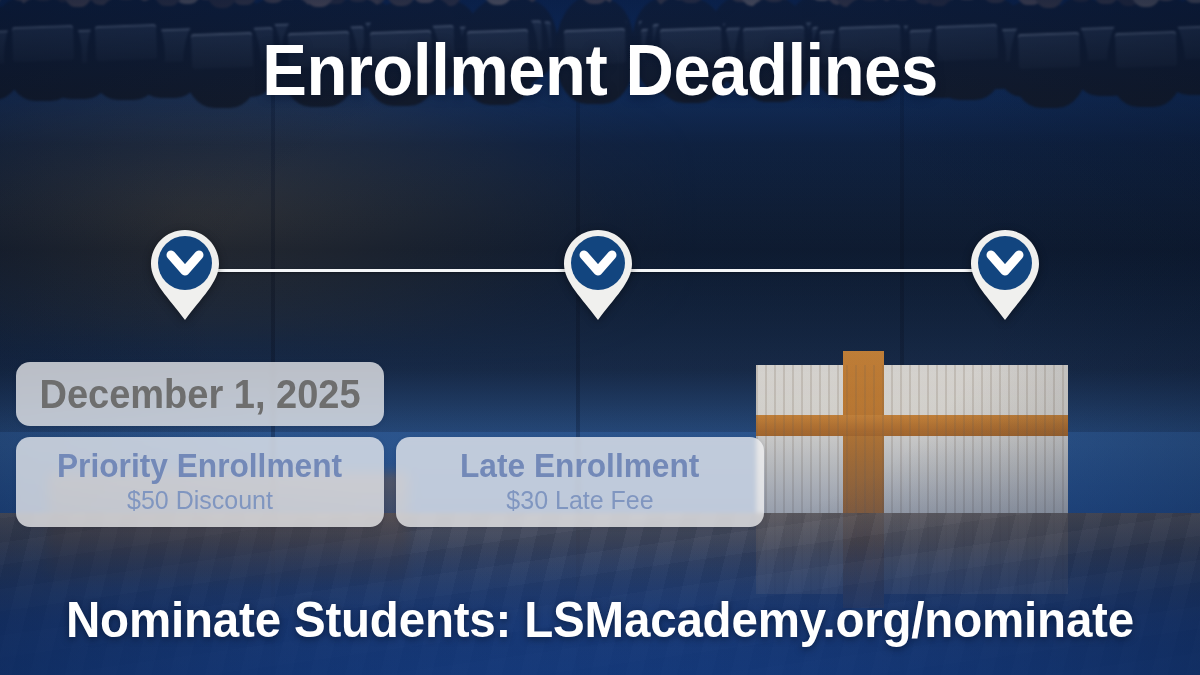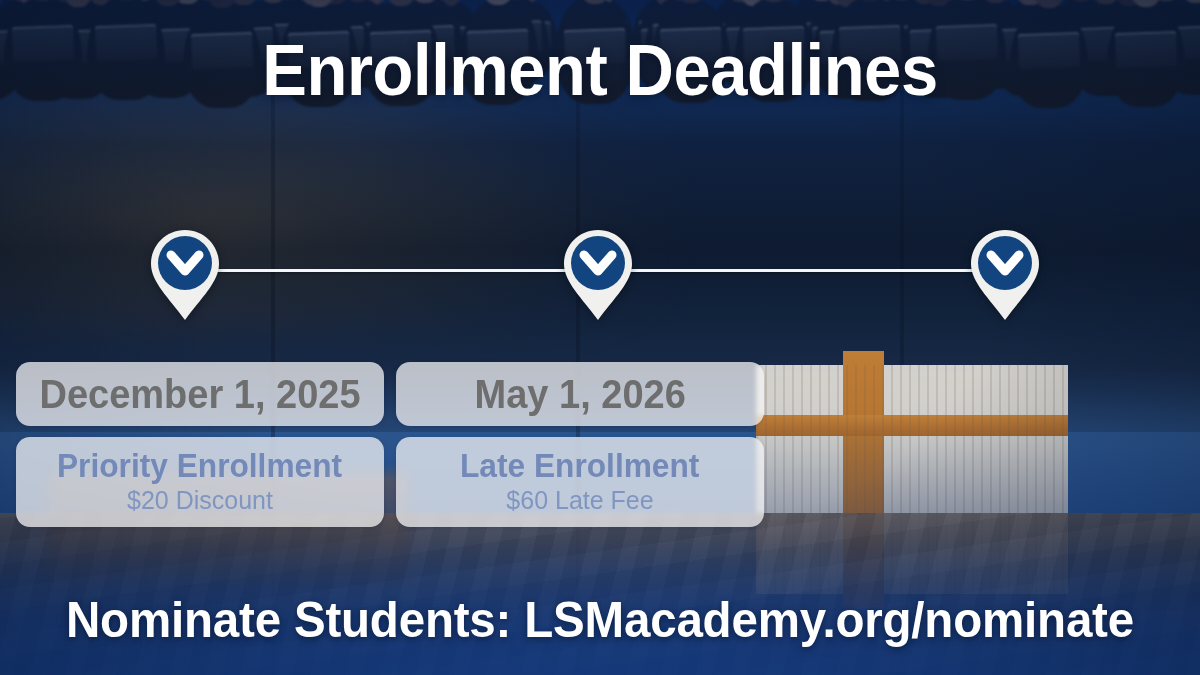--- a/index.html
+++ b/index.html
@@ -495,38 +495,33 @@
   </div>
 
   <div class="cards">
 
     <div class="row">
       <div class="col col-side">
         <div class="card card-date">
           <div class="date-text">December 1, 2025</div>
         </div>
       </div>
-      <div class="col col-side">
-        <div class="card card-date">
-          <div class="date-text">May 1, 2026</div>
-        </div>
-      </div>
     </div>
 
     <div class="row">
       <div class="col col-side">
         <div class="card card-label">
           <div class="label-title">Priority Enrollment</div>
-          <div class="label-sub">$20 Discount</div>
+          <div class="label-sub">$50 Discount</div>
         </div>
       </div>
       <div class="col col-side">
         <div class="card card-label">
           <div class="label-title">Late Enrollment</div>
-          <div class="label-sub">$60 Late Fee</div>
+          <div class="label-sub">$30 Late Fee</div>
         </div>
       </div>
     </div>
 
   </div>
 
   <div class="cta">Nominate Students: LSMacademy.org/nominate</div>
 
 </div>
 

